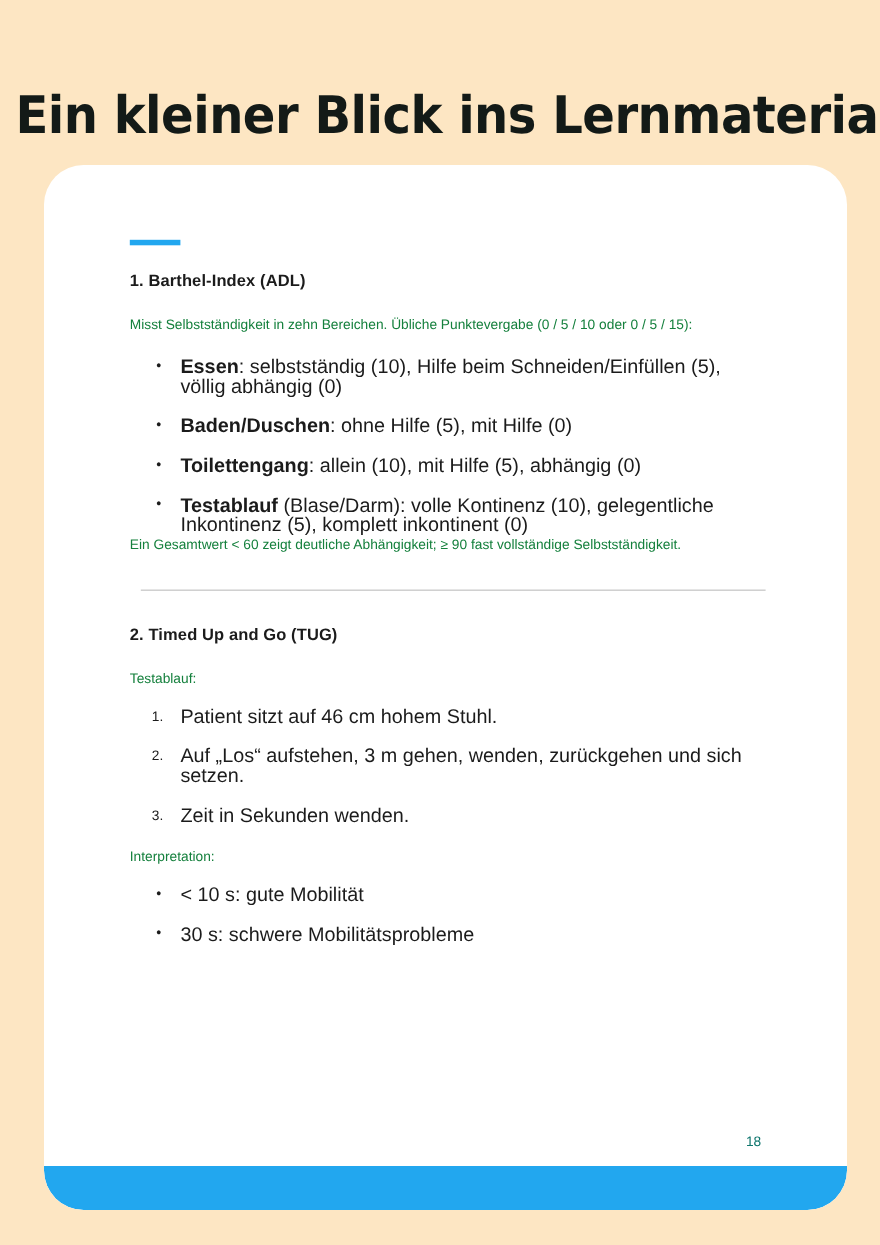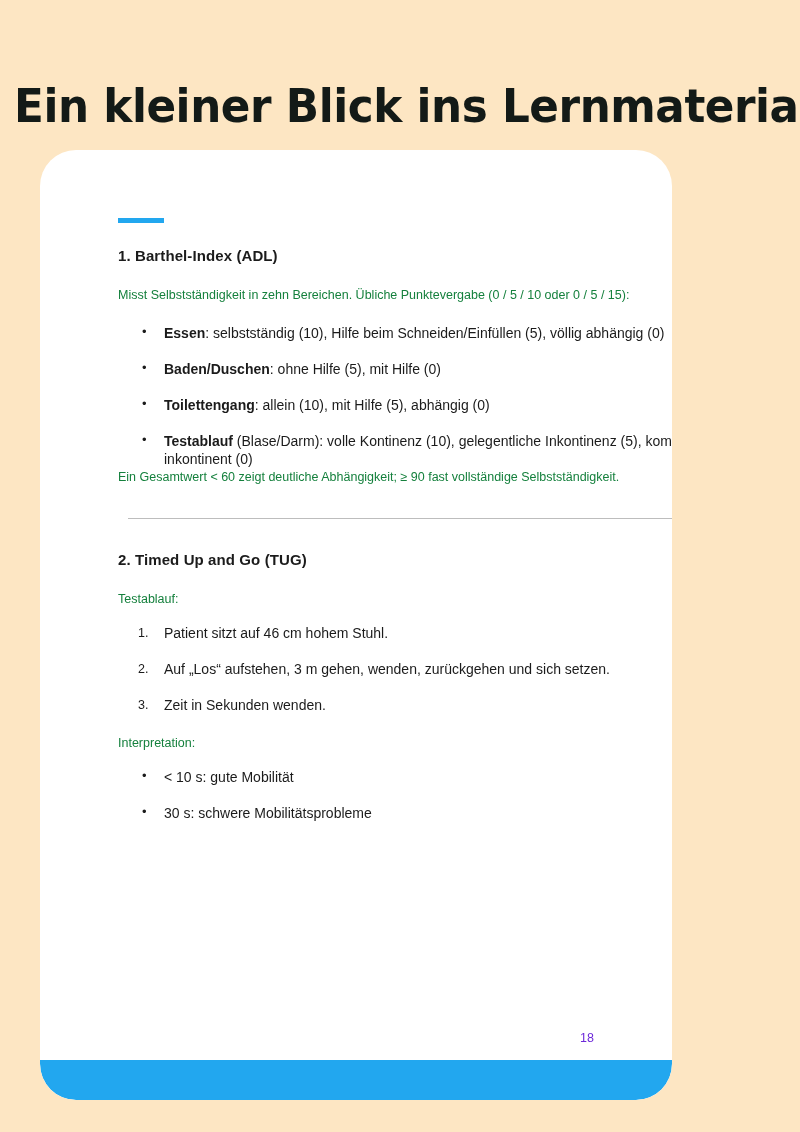--- a/index.html
+++ b/index.html
@@ -32,21 +32,21 @@
     transform: scaleX(0.93);
     transform-origin: left center;
     white-space: nowrap;
   }
 
   
   .card {
     position: absolute;
     left: 40px;
     top: 150px;
-    width: 632px;
+    width: 730px;
     height: 950px;
     background: #ffffff;
     border-radius: 36px;
     overflow: hidden;
   }
   .card-body {
     position: absolute;
     left: 0;
     top: 0;
     right: 0;
@@ -97,21 +97,21 @@
     margin-bottom: 16px;
   }
 
   ul.bullets, ol.steps {
     margin: 0;
     padding: 0 0 0 46px;
     list-style: none;
   }
   ul.bullets > li, ol.steps > li {
     position: relative;
-    font-size: 14px;
+    font-size: 18px;
     line-height: 18px;
     color: #1b1b1b;
     margin-bottom: 18px;
     padding-left: 0;
   }
   ul.bullets > li:last-child, ol.steps > li:last-child {
     margin-bottom: 0;
   }
   ul.bullets > li::before {
     content: "\2022";
@@ -151,21 +151,21 @@
 
   .list-gap {
     height: 20px;
   }
 
   .page-number {
     position: absolute;
     right: 78px;
     bottom: 55px;
     font-size: 12.5px;
-    color: #6d28d9;
+    color: #0f766e;
     text-align: center;
   }
 </style>
 </head>
 <body>
 
 <h1 class="page-title">Ein kleiner Blick ins Lernmaterial:</h1>
 
 <div class="card">
   <div class="card-body">

